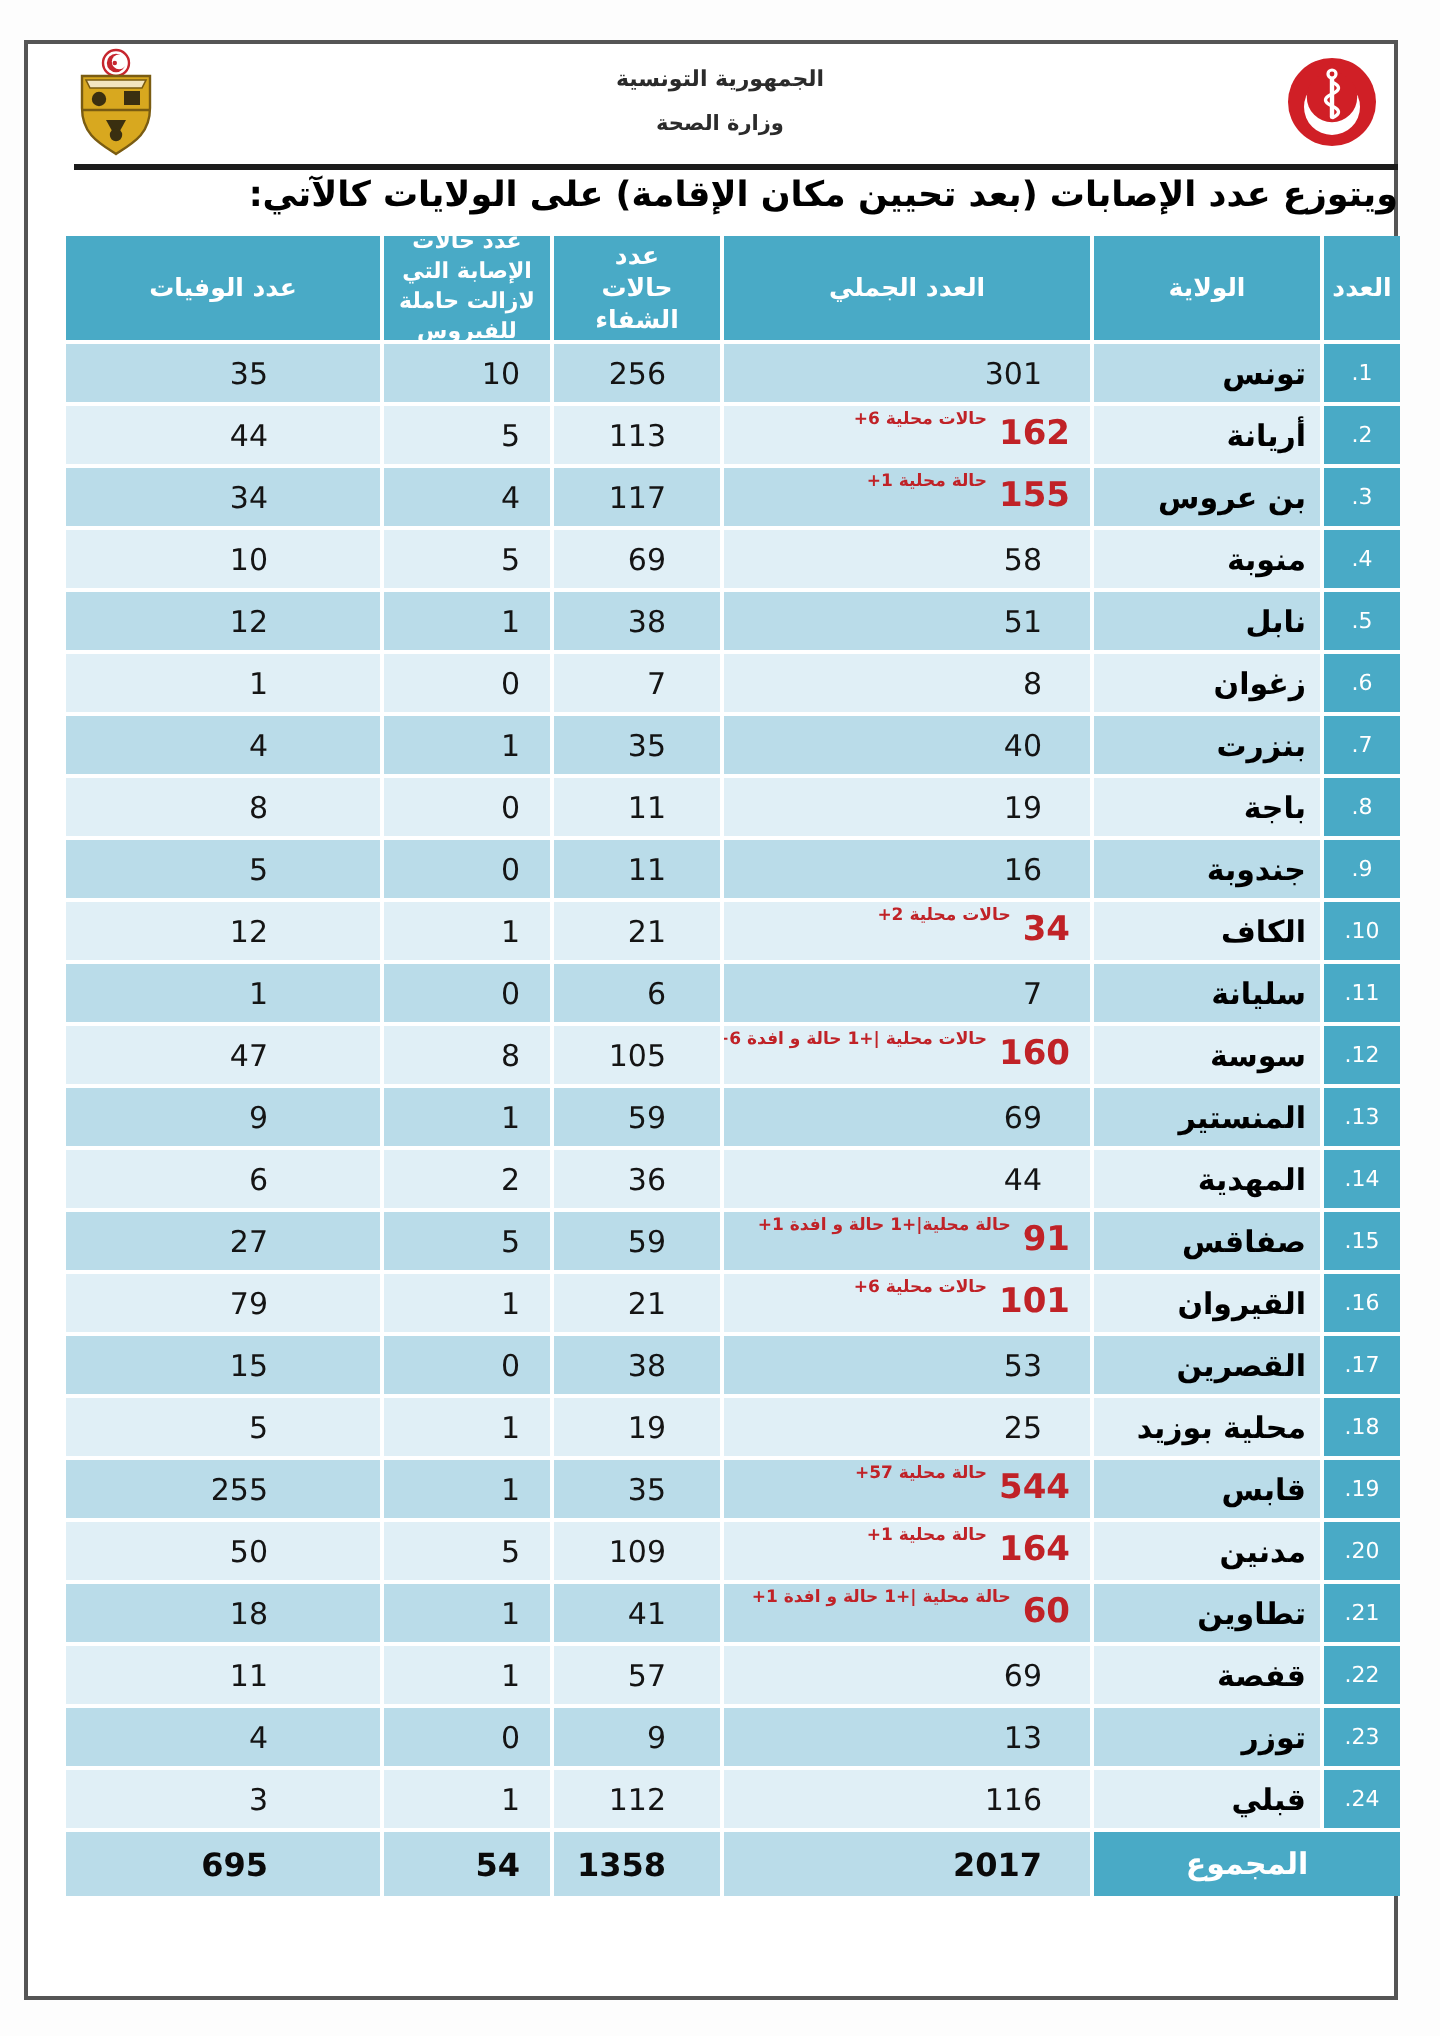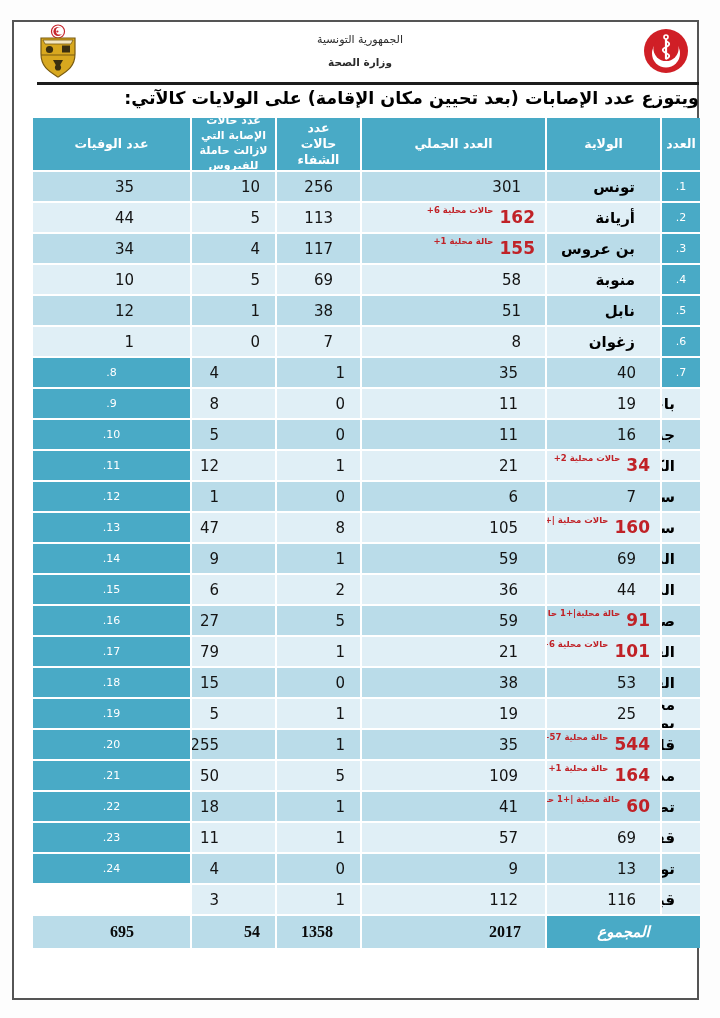--- a/index.html
+++ b/index.html
@@ -9,21 +9,21 @@
     -webkit-font-smoothing:antialiased;
   }
   .border-frame{
     position:absolute;left:12px;top:20px;width:687px;height:980px;
     box-sizing:border-box;border:2px solid #555;background:#fff;
   }
   
   .emblem{position:absolute;left:36px;top:24px;width:44px;height:58px;}
   .moh-logo{position:absolute;left:643px;top:28px;width:46px;height:46px;}
   .letterhead{position:absolute;left:0;top:33px;width:720px;text-align:center;color:#2b2b2b;direction:rtl;}
-  .letterhead .l1{font-size:11px;font-weight:400;}
+  .letterhead .l1{font-size:11px;font-weight:700;}
   .letterhead .l2{font-size:10.5px;font-weight:700;margin-top:10px;}
   .rule{position:absolute;left:37px;top:82px;width:662px;height:3px;background:#1c1c1c;}
   .intro{
     position:absolute;left:30px;right:21px;top:88px;direction:rtl;text-align:right;
     font-size:17.5px;font-weight:600;color:#000000;letter-spacing:0;
   }
   .intro .b{font-weight:900;}
   
   .tbl{
     position:absolute;left:33px;top:118px;width:667px;
@@ -33,31 +33,31 @@
     gap:2px 2px;background:#fff;
   }
   .c{display:flex;align-items:center;box-sizing:border-box;overflow:hidden;}
   .teal{background:#49AAC6;color:#fff;}
   .hd{justify-content:center;text-align:center;font-weight:700;font-size:12.5px;line-height:1.3;padding:2px 4px;}
   .hd-active{font-size:11px;line-height:1.35;}
   .hd-recovered{padding:2px 24px;}
   .dark{background:#BADCE9;}
   .light{background:#E0EFF6;}
   .idx{justify-content:center;font-size:11px;direction:ltr;font-weight:400;}
-  .gov{font-weight:700;font-size:15px;color:#000;padding-right:25px;}
+  .gov{font-weight:700;font-size:15px;color:#000;padding-right:7px;}
   .num{direction:ltr;justify-content:flex-end;font-size:15px;color:#141414;}
   .num.total{padding-right:24px;}
   .num.rec{padding-right:27px;text-align:center;}
   .num.dea{padding-right:15px;}
   .num.act{padding-right:56px;}
   .red-cell{direction:ltr;justify-content:flex-end;align-items:flex-start;padding-right:10px;gap:6px;padding-left:32px;}
   .red-cell .ann{color:#C02227;font-weight:700;font-size:8.5px;line-height:1;margin-top:3px;white-space:nowrap;}
   .red-cell .big{color:#C02227;font-weight:800;font-size:17px;line-height:1;margin-top:6px;}
-  .trow-label{grid-column:span 2;background:#49AAC6;color:#fff;font-weight:700;font-size:15px;justify-content:center;font-style:italic;}
-  .trow-num{background:#BADCE9;font-weight:700;font-size:16px;color:#0a0a0a;font-family:Liberation Serif, serif;}
+  .trow-label{grid-column:span 2;background:#49AAC6;color:#fff;font-weight:700;font-size:15px;justify-content:center;}
+  .trow-num{background:#BADCE9;font-weight:700;font-size:16px;color:#0a0a0a;}
 </style>
 </head>
 <body>
 
 <div class="border-frame"></div>
 
 <div class="emblem">
   <svg viewBox="0 0 44 58" width="44" height="58">
     <circle cx="22" cy="7.5" r="6.5" fill="#fff" stroke="#c6262e" stroke-width="1.2"></circle>
     <circle cx="22" cy="7.5" r="4.6" fill="#c6262e"></circle>
@@ -139,20 +139,21 @@
     <div class="c num rec dark">38</div>
     <div class="c num dea dark">1</div>
     <div class="c num act dark">12</div>
     <div class="c teal idx">.6</div>
     <div class="c gov light">زغوان</div>
     <div class="c num total light">8</div>
     <div class="c num rec light">7</div>
     <div class="c num dea light">0</div>
     <div class="c num act light">1</div>
     <div class="c teal idx">.7</div>
+    <div class="c gov dark">بنزرت</div>
     <div class="c num total dark">40</div>
     <div class="c num rec dark">35</div>
     <div class="c num dea dark">1</div>
     <div class="c num act dark">4</div>
     <div class="c teal idx">.8</div>
     <div class="c gov light">باجة</div>
     <div class="c num total light">19</div>
     <div class="c num rec light">11</div>
     <div class="c num dea light">0</div>
     <div class="c num act light">8</div>

